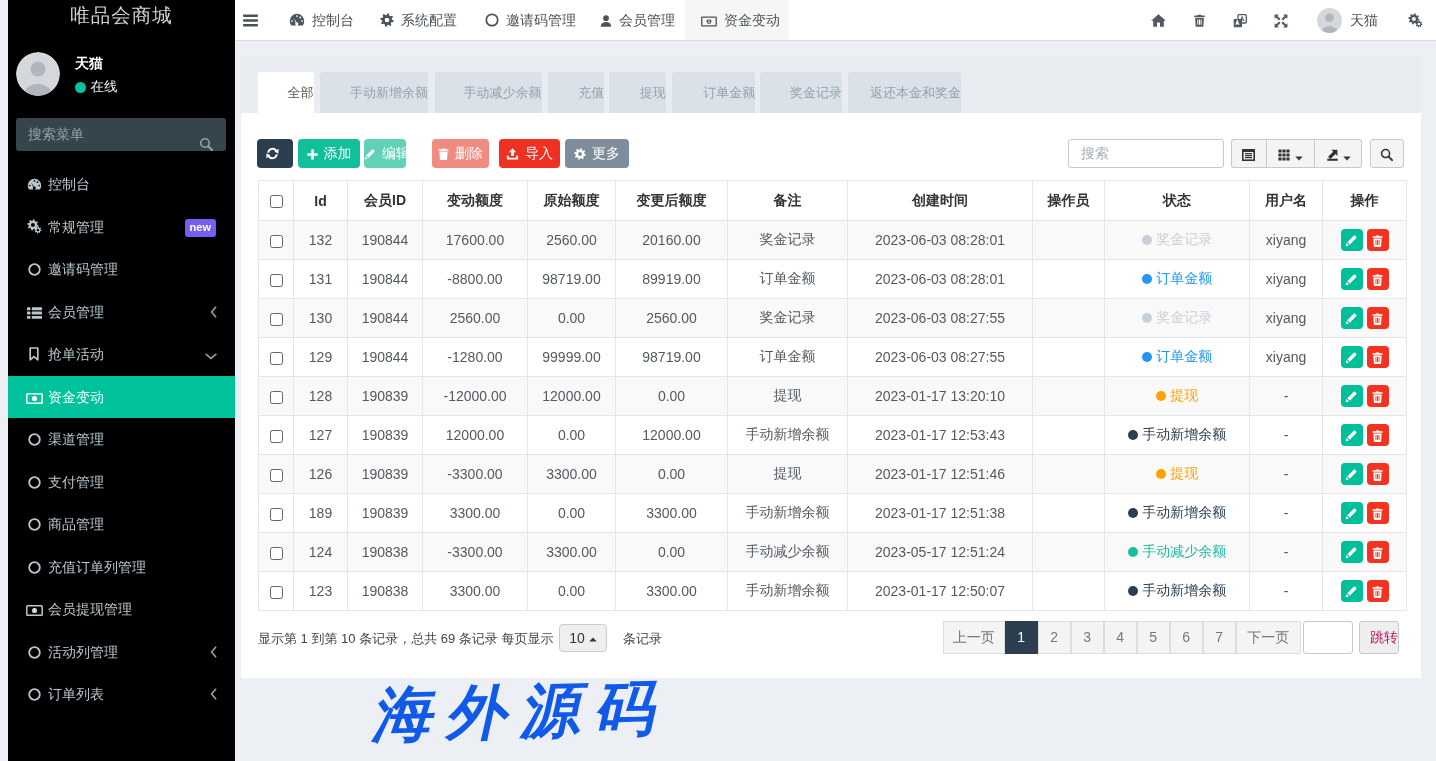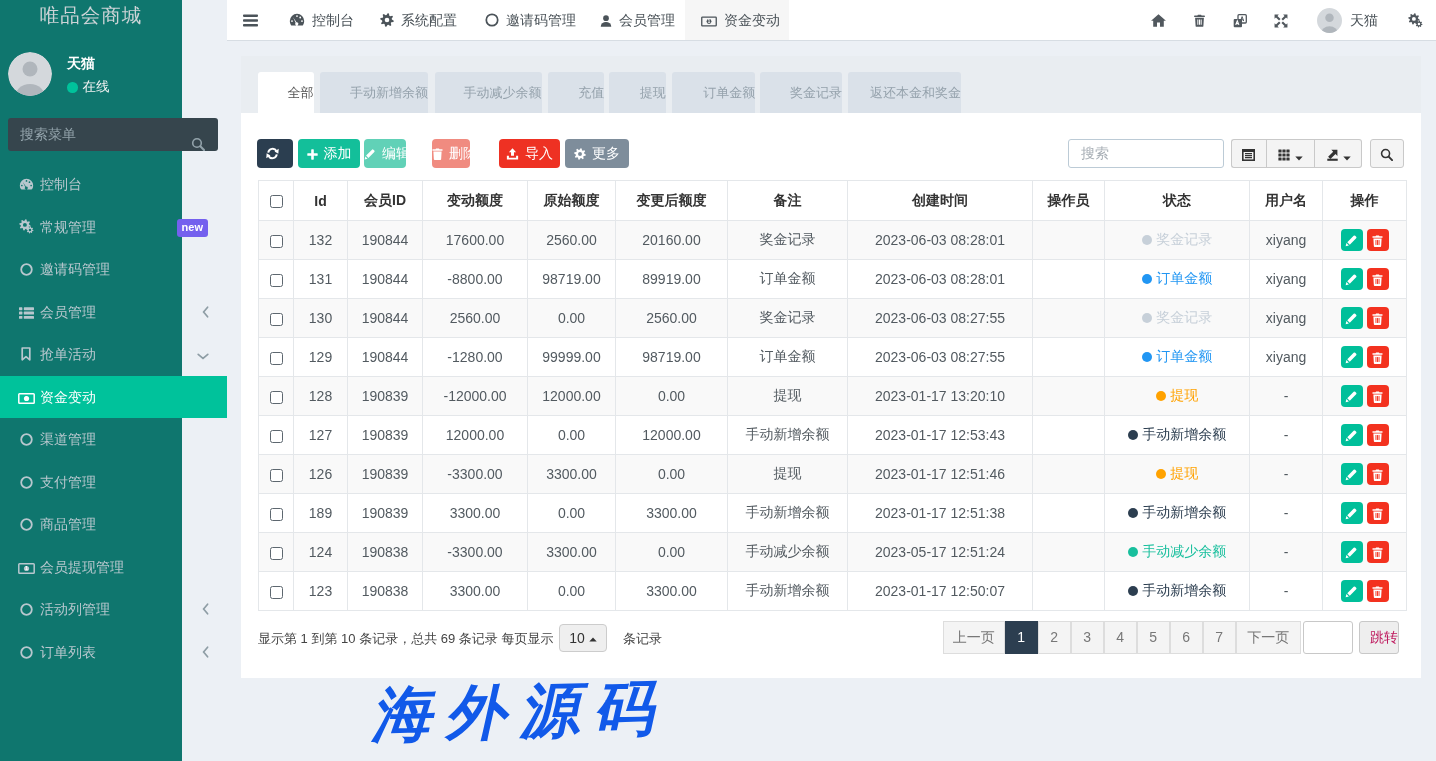--- a/index.html
+++ b/index.html
@@ -1,18 +1,18 @@
 <!DOCTYPE html>
 <html><head><meta charset="utf-8"><title>资金变动</title>
 <style>
 *{margin:0;padding:0;box-sizing:border-box}
 html,body{width:1436px;height:761px;overflow:hidden;font-family:"Liberation Sans",sans-serif;background:#ecf0f5}
 svg.ic{display:inline-block;vertical-align:middle}
 
-#sidebar{position:absolute;left:0;top:0;width:182px;height:761px;background:#0f766e;z-index:5}
+#sidebar{position:absolute;left:8px;top:0;width:227px;height:761px;background:#000000;z-index:5}
 #brand{height:29px;line-height:31px;text-align:center;color:#ccd3d6;font-size:19.5px;letter-spacing:1px;border-bottom:9px solid transparent}
 #userp{position:absolute;left:8px;top:52px}
 #userp .av{width:44px;height:44px;border-radius:50%;overflow:hidden}
 #uname{position:absolute;left:67px;top:55px;color:#fff;font-size:14px;font-weight:bold;white-space:nowrap}
 #ustat{position:absolute;left:67px;top:78px;color:#f2f2f2;font-size:13.5px;white-space:nowrap}
 #ustat .dot{display:inline-block;width:10.5px;height:10.5px;border-radius:50%;background:#00c29b;margin-right:5px;vertical-align:-1.5px}
 #ssearch{position:absolute;left:7.5px;top:117.5px;width:210px;height:33.5px;background:#36454d;border-radius:3px;color:#93a3ab;font-size:14px;line-height:33.5px;padding-left:12.5px}
 #ssearch .sic{position:absolute;right:13px;top:9px}
 .mi{position:relative;height:42.5px;line-height:42.5px;color:#b8c7ce;font-size:14px;white-space:nowrap}
 .mi .mico{position:absolute;left:17px;top:0;height:100%;width:18px;text-align:center}
@@ -152,20 +152,26 @@
           </svg></span>
         <span class="mtxt">支付管理</span>
       </div>
 <div class="mi">
         <span class="mico"><svg class="ic" width="13" height="13" viewBox="0 0 13 13">
             <circle cx="6.5" cy="6.5" r="5.3" fill="none" stroke="currentColor" stroke-width="1.8"></circle>
           </svg></span>
         <span class="mtxt">商品管理</span>
       </div>
 <div class="mi">
+        <span class="mico"><svg class="ic" width="13" height="13" viewBox="0 0 13 13">
+            <circle cx="6.5" cy="6.5" r="5.3" fill="none" stroke="currentColor" stroke-width="1.8"></circle>
+          </svg></span>
+        <span class="mtxt">充值订单列管理</span>
+      </div>
+<div class="mi">
         <span class="mico"><svg class="ic" width="17" height="11" viewBox="0 0 17 11">
             <rect x="0.8" y="0.8" width="15.4" height="9.4" rx="0.8" fill="none" stroke="currentColor" stroke-width="1.5"></rect>
             <circle cx="8.5" cy="5.5" r="2.6" fill="currentColor"></circle>
             <text x="8.5" y="7.3" font-size="5.5" fill="#fff" text-anchor="middle" font-weight="bold" font-family="Liberation Sans">1</text>
           </svg></span>
         <span class="mtxt">会员提现管理</span>
       </div>
 <div class="mi">
         <span class="mico"><svg class="ic" width="13" height="13" viewBox="0 0 13 13">
             <circle cx="6.5" cy="6.5" r="5.3" fill="none" stroke="currentColor" stroke-width="1.8"></circle>
@@ -277,21 +283,21 @@
       </svg></div>
 <div class="btn" style="left:57px;width:62px;background:#13bf9a"><svg class="ic" width="11" height="11" viewBox="0 0 11 11">
         <g fill="currentColor">
           <rect x="4.2" y="0.3" width="2.6" height="10.4" rx="0.6"></rect>
           <rect x="0.3" y="4.2" width="10.4" height="2.6" rx="0.6"></rect>
         </g>
       </svg>添加</div>
 <div class="btn" style="left:123px;width:42px;background:#61d1b7"><svg class="ic" width="12" height="12" viewBox="0 0 12 12">
         <path fill="currentColor" d="M0.6,11.4 1.3,8.4 3.6,10.7 Z M2.1,7.6 8,1.7 a1,1 0 0 1 1.4,0 L10.3,2.6 a1,1 0 0 1 0,1.4 L4.4,9.9 Z"></path>
       </svg>编辑</div>
-<div class="btn" style="left:191px;width:38px;background:#f08b80"><svg class="ic" width="11" height="12" viewBox="0 0 12 14">
+<div class="btn" style="left:191px;width:57px;background:#f08b80"><svg class="ic" width="11" height="12" viewBox="0 0 12 14">
         <g fill="currentColor">
           <path d="M4.3,0.6 h3.4 l0.6,1 H11.3 a0.5,0.5 0 0 1 0,1.5 H0.7 a0.5,0.5 0 0 1 0,-1.5 H3.7 Z"></path>
           <path d="M1.2,4 H10.8 L10.25,13 a1,1 0 0 1 -1,0.95 H2.75 a1,1 0 0 1 -1,-0.95 Z"></path>
         </g>
       </svg>删除</div>
 <div class="btn" style="left:258px;width:61px;background:#ee3123"><svg class="ic" width="13" height="12" viewBox="0 0 13 13">
         <g fill="currentColor">
           <path d="M6.5,0.3 10.4,4.5 8.1,4.5 8.1,8.3 4.9,8.3 4.9,4.5 2.6,4.5 Z"></path>
           <path d="M0.4,8.3 H2.6 V10.6 H10.4 V8.3 H12.6 V12.4 H0.4 Z"></path>
         </g>

